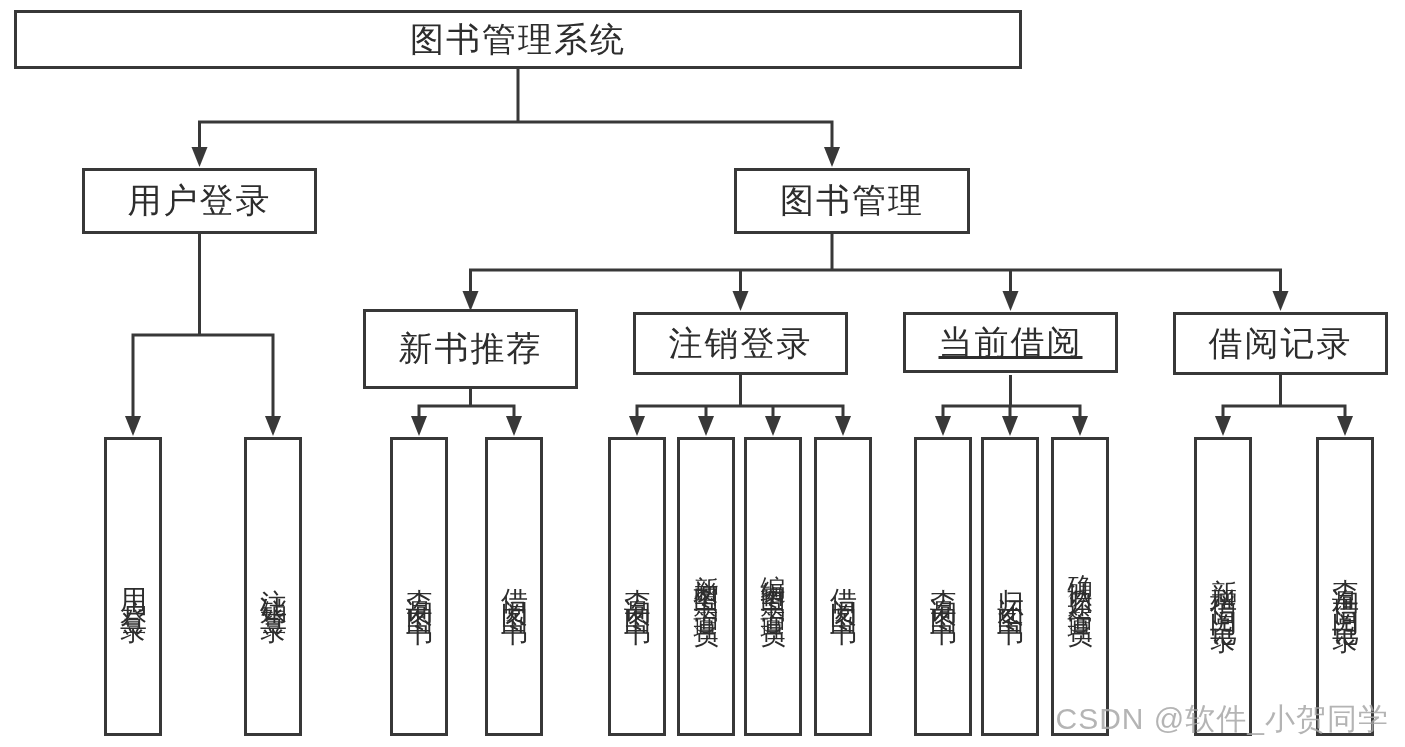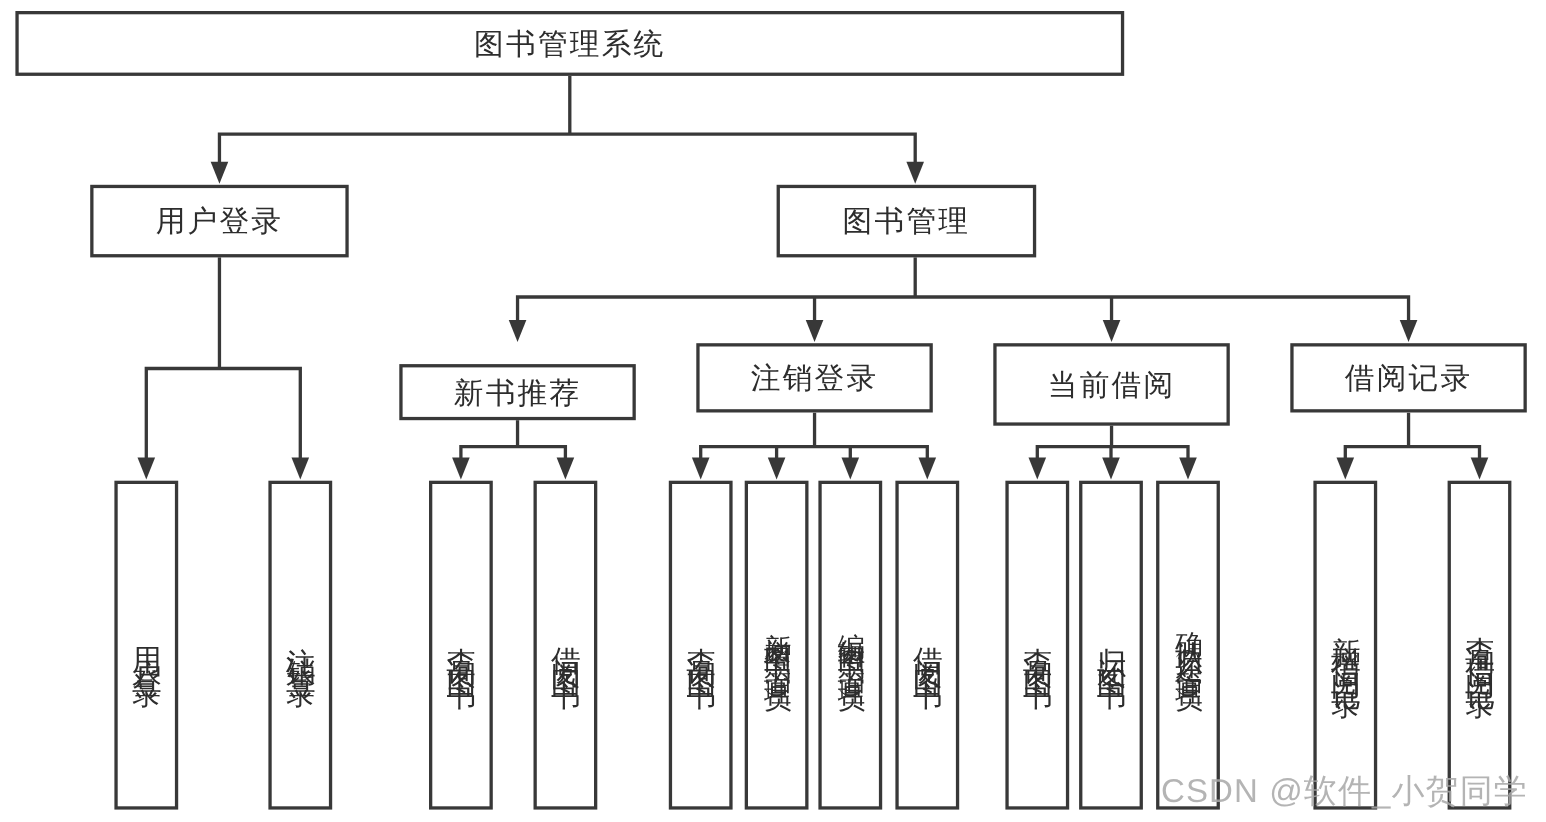--- a/index.html
+++ b/index.html
@@ -28,21 +28,21 @@
     box-sizing:border-box;
     border:3px solid var(--border);
     background:var(--background);
     display:flex;
     align-items:center;
     justify-content:center;
     color:var(--text);
     z-index:2;
   }
   .hbox{
-    font-size:27px;
+    font-size:34px;
     letter-spacing:2px;
     white-space:nowrap;
   }
   .vbox{
     writing-mode:vertical-rl;
     text-orientation:mixed;
     font-size:27px;
     letter-spacing:10px;
     line-height:1;
   }
@@ -106,25 +106,25 @@
       <polygon points="1002,416 1018,416 1010,436"></polygon>
       <polygon points="1072,416 1088,416 1080,436"></polygon>
       <polygon points="1215,416 1231,416 1223,436"></polygon>
       <polygon points="1337,416 1353,416 1345,436"></polygon>
     </g>
   </svg>
 
   <div class="box hbox" style="left:14px;top:10px;width:1008px;height:59px;">图书管理系统</div>
 
   <div class="box hbox" style="left:82px;top:168px;width:235px;height:66px;">用户登录</div>
-  <div class="box hbox" style="left:706px;top:168px;width:236px;height:66px;text-align:center;">图书管理</div>
+  <div class="box hbox" style="left:734px;top:168px;width:236px;height:66px;text-align:center;">图书管理</div>
 
-  <div class="box hbox" style="left:363px;top:331px;width:215px;height:51px;">新书推荐</div>
+  <div class="box hbox" style="left:363px;top:309px;width:215px;height:80px;">新书推荐</div>
   <div class="box hbox" style="left:633px;top:312px;width:215px;height:63px;">注销登录</div>
-  <div class="box hbox" style="left:903px;top:312px;width:215px;height:75px;">当前借阅</div>
+  <div class="box hbox" style="left:903px;top:312px;width:215px;height:61px;text-decoration:underline;">当前借阅</div>
   <div class="box hbox" style="left:1173px;top:312px;width:215px;height:63px;">借阅记录</div>
 
   <div class="box vbox" style="left:104px;top:437px;width:58px;height:299px;">用户登录</div>
   <div class="box vbox" style="left:244px;top:437px;width:58px;height:299px;">注销登录</div>
 
   <div class="box vbox" style="left:390px;top:437px;width:58px;height:299px;">查询图书</div>
   <div class="box vbox" style="left:485px;top:437px;width:58px;height:299px;">借阅图书</div>
 
   <div class="box vbox" style="left:608px;top:437px;width:58px;height:299px;">查询图书</div>
   <div class="box vbox tight" style="left:677px;top:437px;width:58px;height:299px;">新增图书（管理员）</div>

